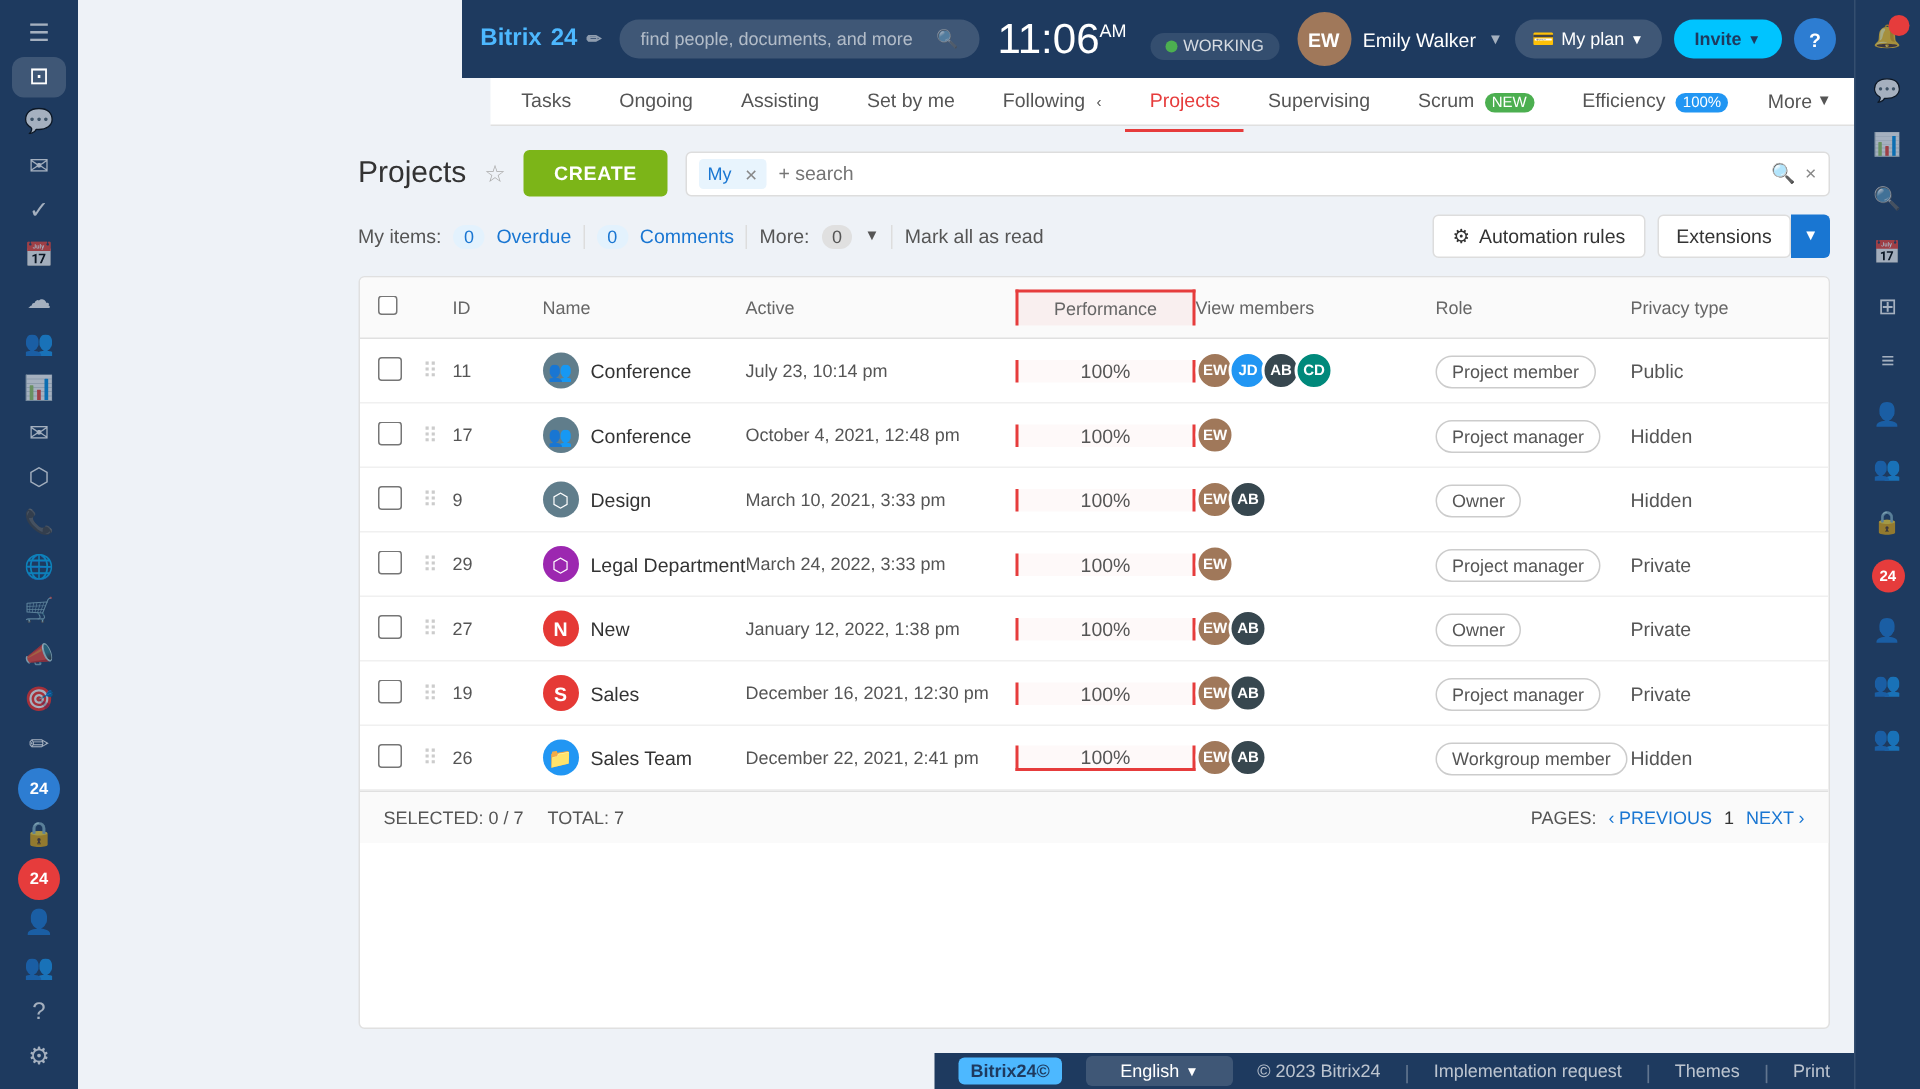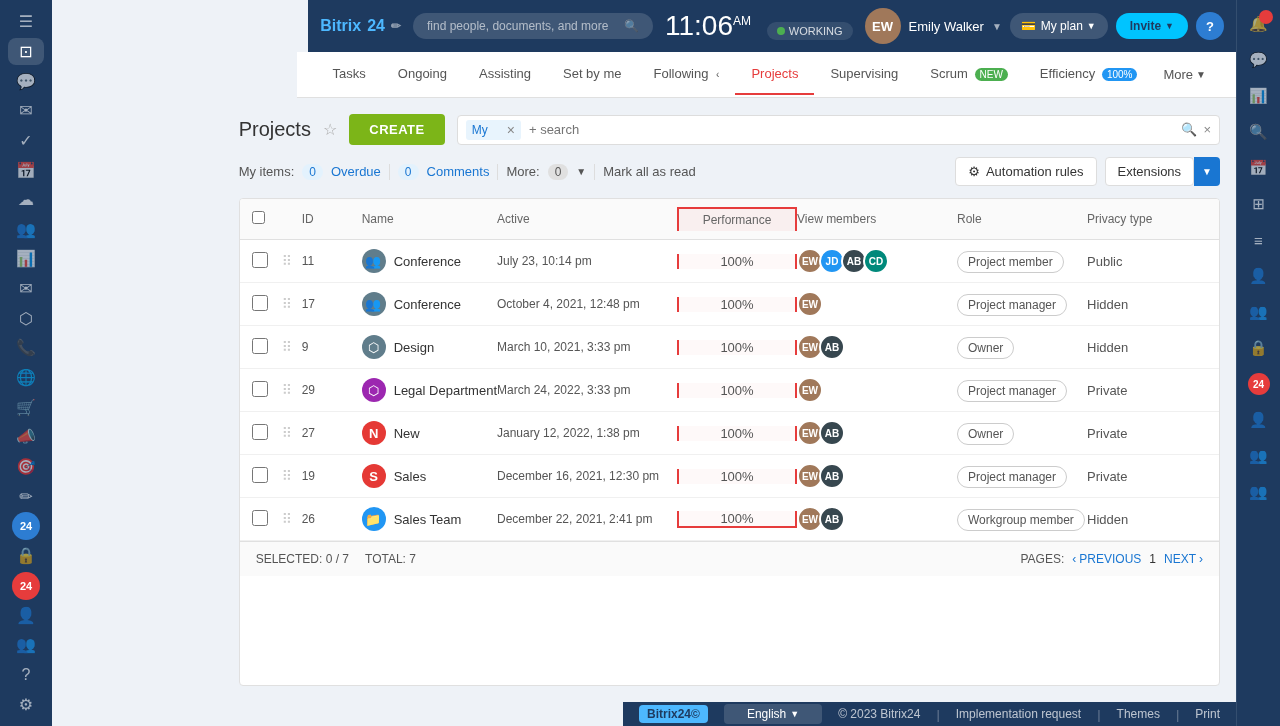--- a/index.html
+++ b/index.html
@@ -27,37 +27,37 @@
     .time-display sup { font-size: 12px; }
     .working-badge { display: inline-flex; align-items: center; gap: 4px; background: rgba(255,255,255,0.1); border-radius: 12px; padding: 3px 10px; color: rgba(255,255,255,0.8); font-size: 11px; margin-left: 8px; }
     .user-area { display: flex; align-items: center; gap: 8px; }
     .user-avatar { width: 36px; height: 36px; border-radius: 50%; background: #c0a882; display: flex; align-items: center; justify-content: center; overflow: hidden; }
     .user-name { color: white; font-size: 13px; cursor: pointer; }
     .my-plan-btn { background: rgba(255,255,255,0.15); color: white; border: none; border-radius: 16px; padding: 6px 12px; font-size: 12px; cursor: pointer; display: flex; align-items: center; gap: 4px; }
     .invite-btn { background: #00c4ff; color: #1e3a5f; border: none; border-radius: 16px; padding: 6px 14px; font-size: 12px; font-weight: bold; cursor: pointer; display: flex; align-items: center; gap: 4px; }
     .help-btn { background: #2d7dd2; color: white; border: none; border-radius: 50%; width: 28px; height: 28px; font-size: 13px; font-weight: bold; cursor: pointer; }
 
     
-    .tabs-bar { background: white; border-bottom: 1px solid #e0e0e0; display: flex; align-items: center; padding: 0 20px; height: 46px; flex-shrink: 0; }
+    .tabs-bar { background: white; border-bottom: 1px solid #e0e0e0; display: flex; align-items: center; padding: 0 5px; height: 32px; flex-shrink: 0; }
     .tab { padding: 12px 16px; font-size: 13px; color: #555; cursor: pointer; border-bottom: 2px solid transparent; white-space: nowrap; }
     .tab.active { color: #e63c3c; border-bottom-color: #e63c3c; font-weight: 500; }
     .tab-badge { background: #2196F3; color: white; border-radius: 8px; padding: 1px 5px; font-size: 10px; margin-left: 3px; }
     .tab-badge.green { background: #4caf50; }
     .tab-more { display: flex; align-items: center; gap: 3px; cursor: pointer; padding: 12px 10px; color: #555; font-size: 13px; }
 
     
     .content { flex: 1; padding: 16px; overflow: hidden; display: flex; flex-direction: column; gap: 12px; }
 
     
     .page-header { display: flex; align-items: center; gap: 12px; }
     .page-title { font-size: 20px; font-weight: 500; color: #333; }
     .star-icon { color: #aaa; font-size: 16px; cursor: pointer; }
     .create-btn { background: #7cb518; color: white; border: none; border-radius: 4px; padding: 8px 20px; font-size: 13px; font-weight: 600; cursor: pointer; letter-spacing: 0.5px; }
     .filter-area { display: flex; align-items: center; gap: 8px; flex: 1; background: white; border: 1px solid #ddd; border-radius: 4px; padding: 4px 8px; }
-    .filter-tag { background: #e8f4fd; color: #1976d2; border-radius: 3px; padding: 2px 6px; font-size: 12px; display: flex; align-items: center; gap: 19px; }
+    .filter-tag { background: #e8f4fd; color: #1976d2; border-radius: 3px; padding: 2px 6px; font-size: 12px; display: flex; align-items: center; gap: 9px; }
     .filter-close { cursor: pointer; color: #888; font-size: 14px; }
     .filter-input { border: none; outline: none; font-size: 13px; color: #888; flex: 1; }
     .filter-icons { display: flex; gap: 6px; color: #888; }
 
     
     .items-bar { display: flex; align-items: center; gap: 8px; }
     .items-label { color: #555; font-size: 13px; }
     .count-badge { background: #e0e0e0; color: #555; border-radius: 10px; padding: 1px 7px; font-size: 12px; }
     .count-badge.blue { background: #e3f2fd; color: #1976d2; }
     .items-link { color: #1976d2; font-size: 13px; cursor: pointer; }

